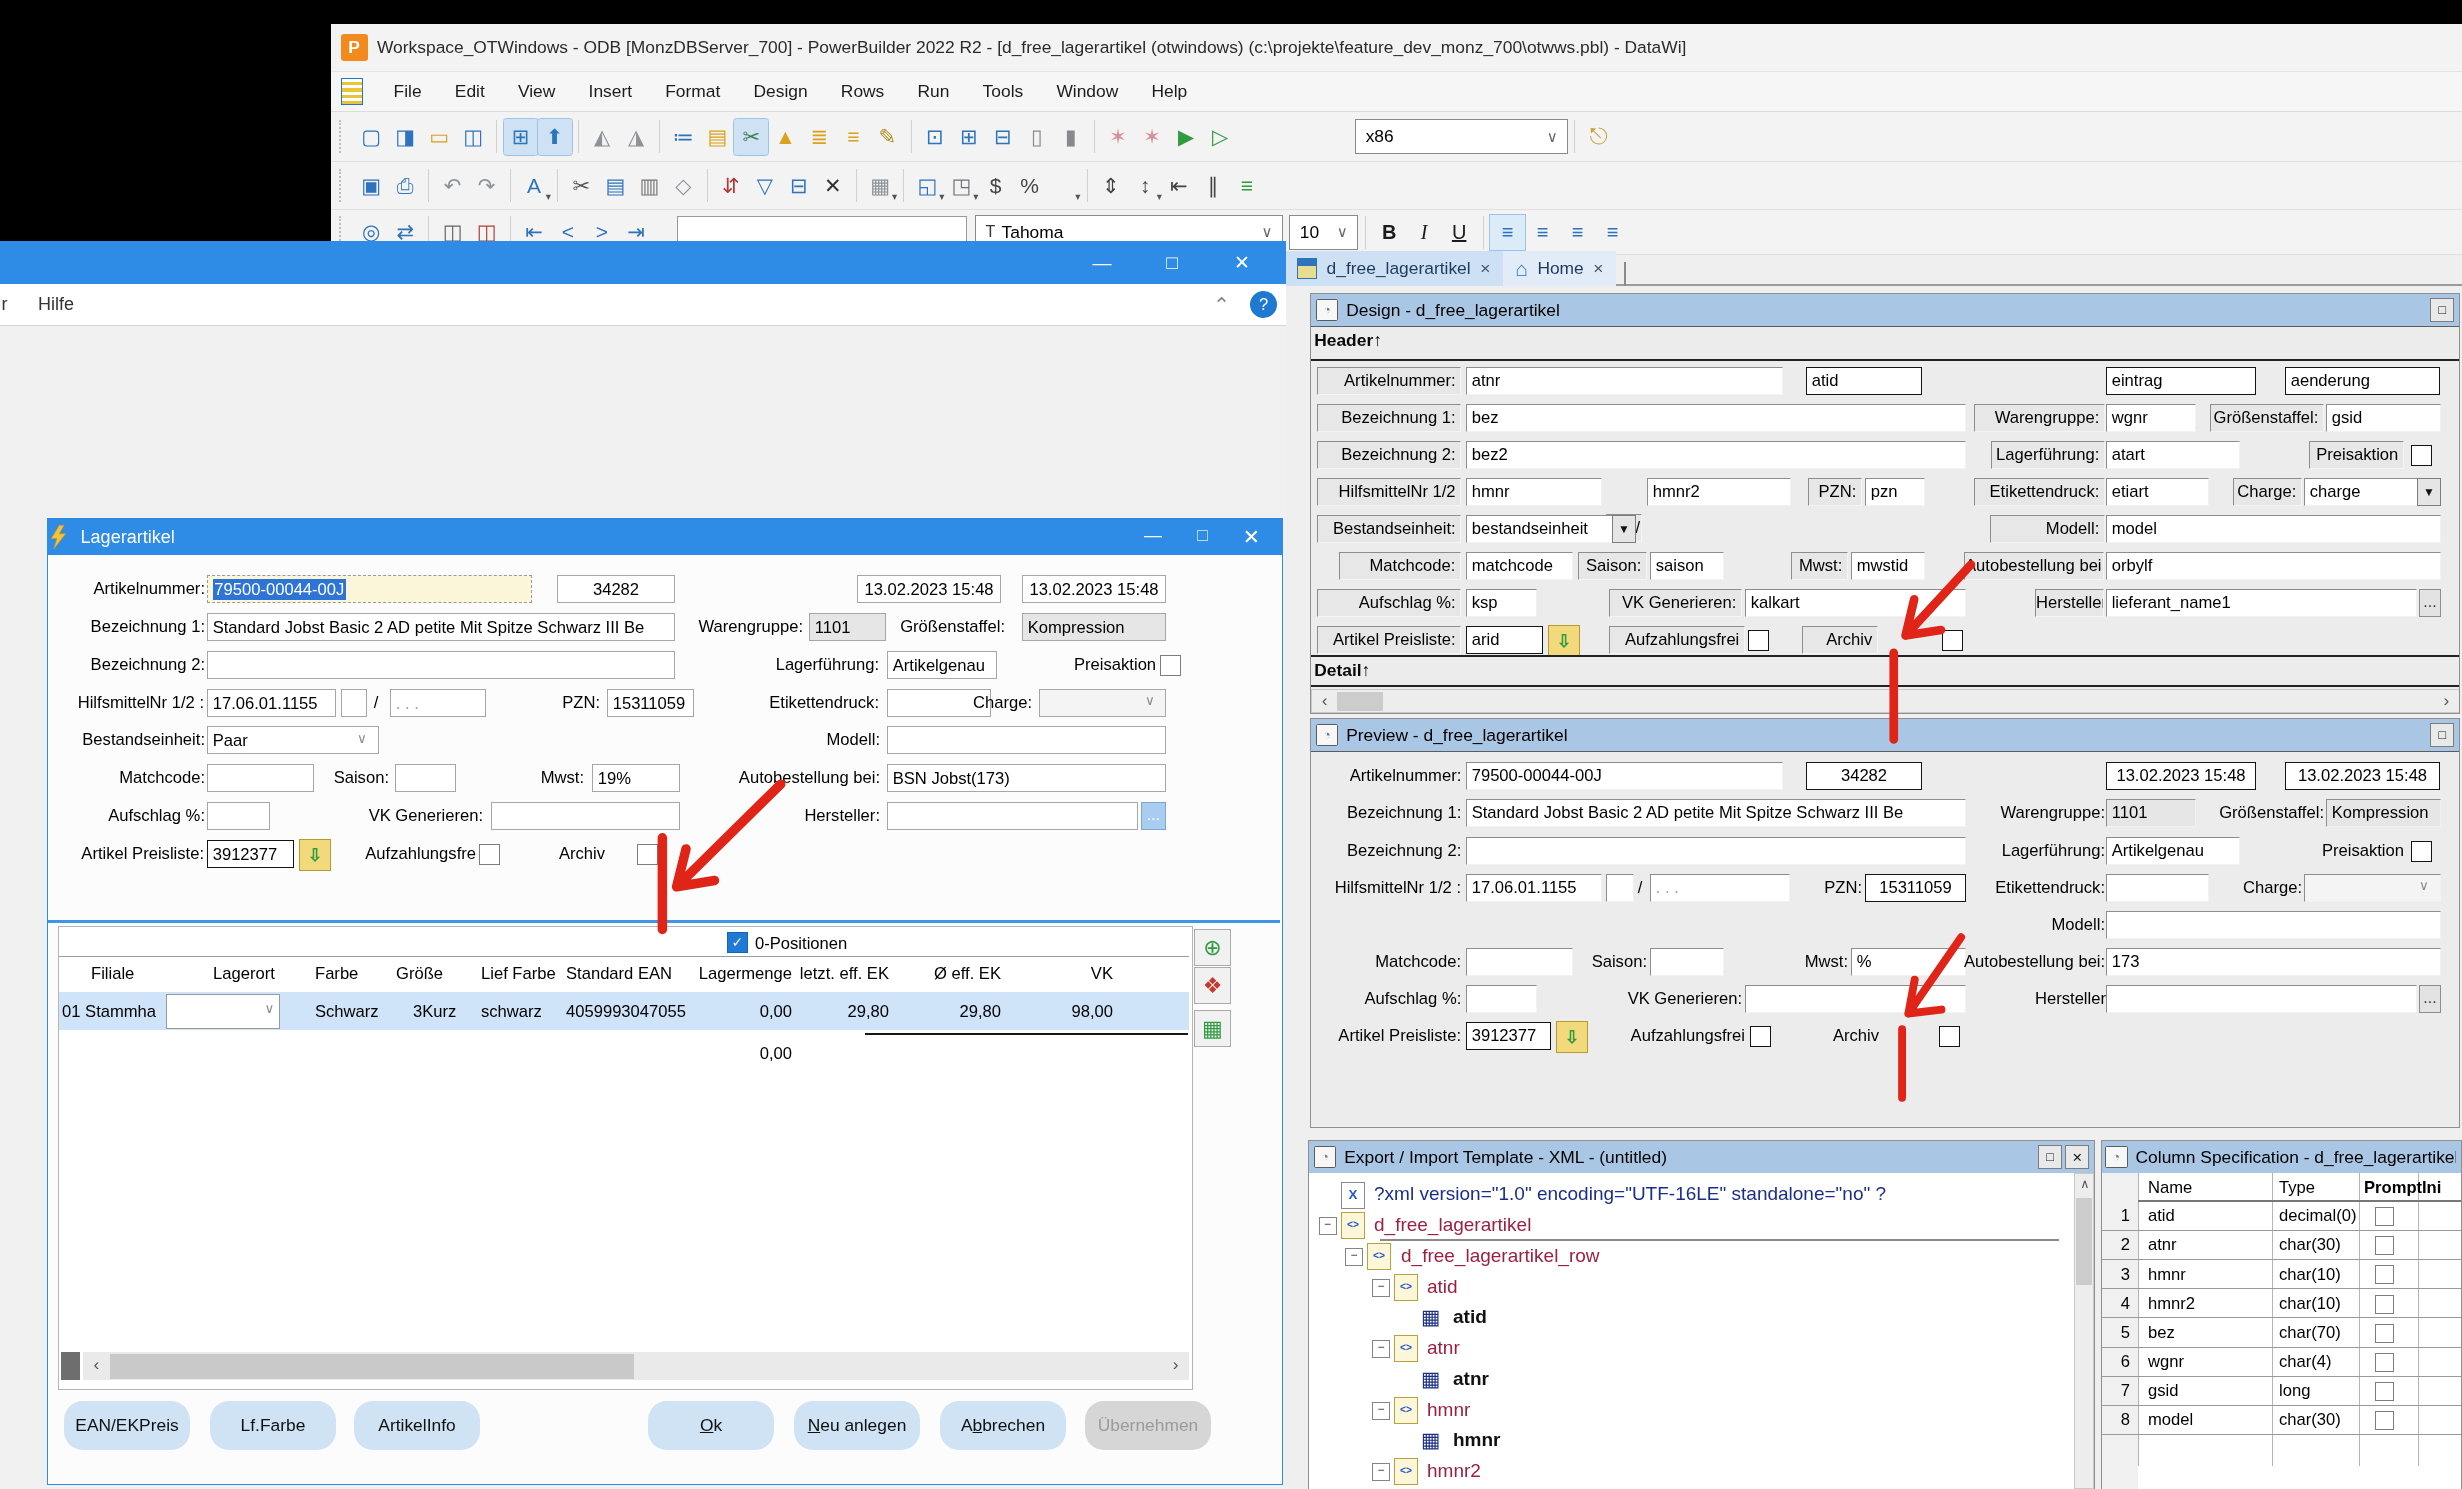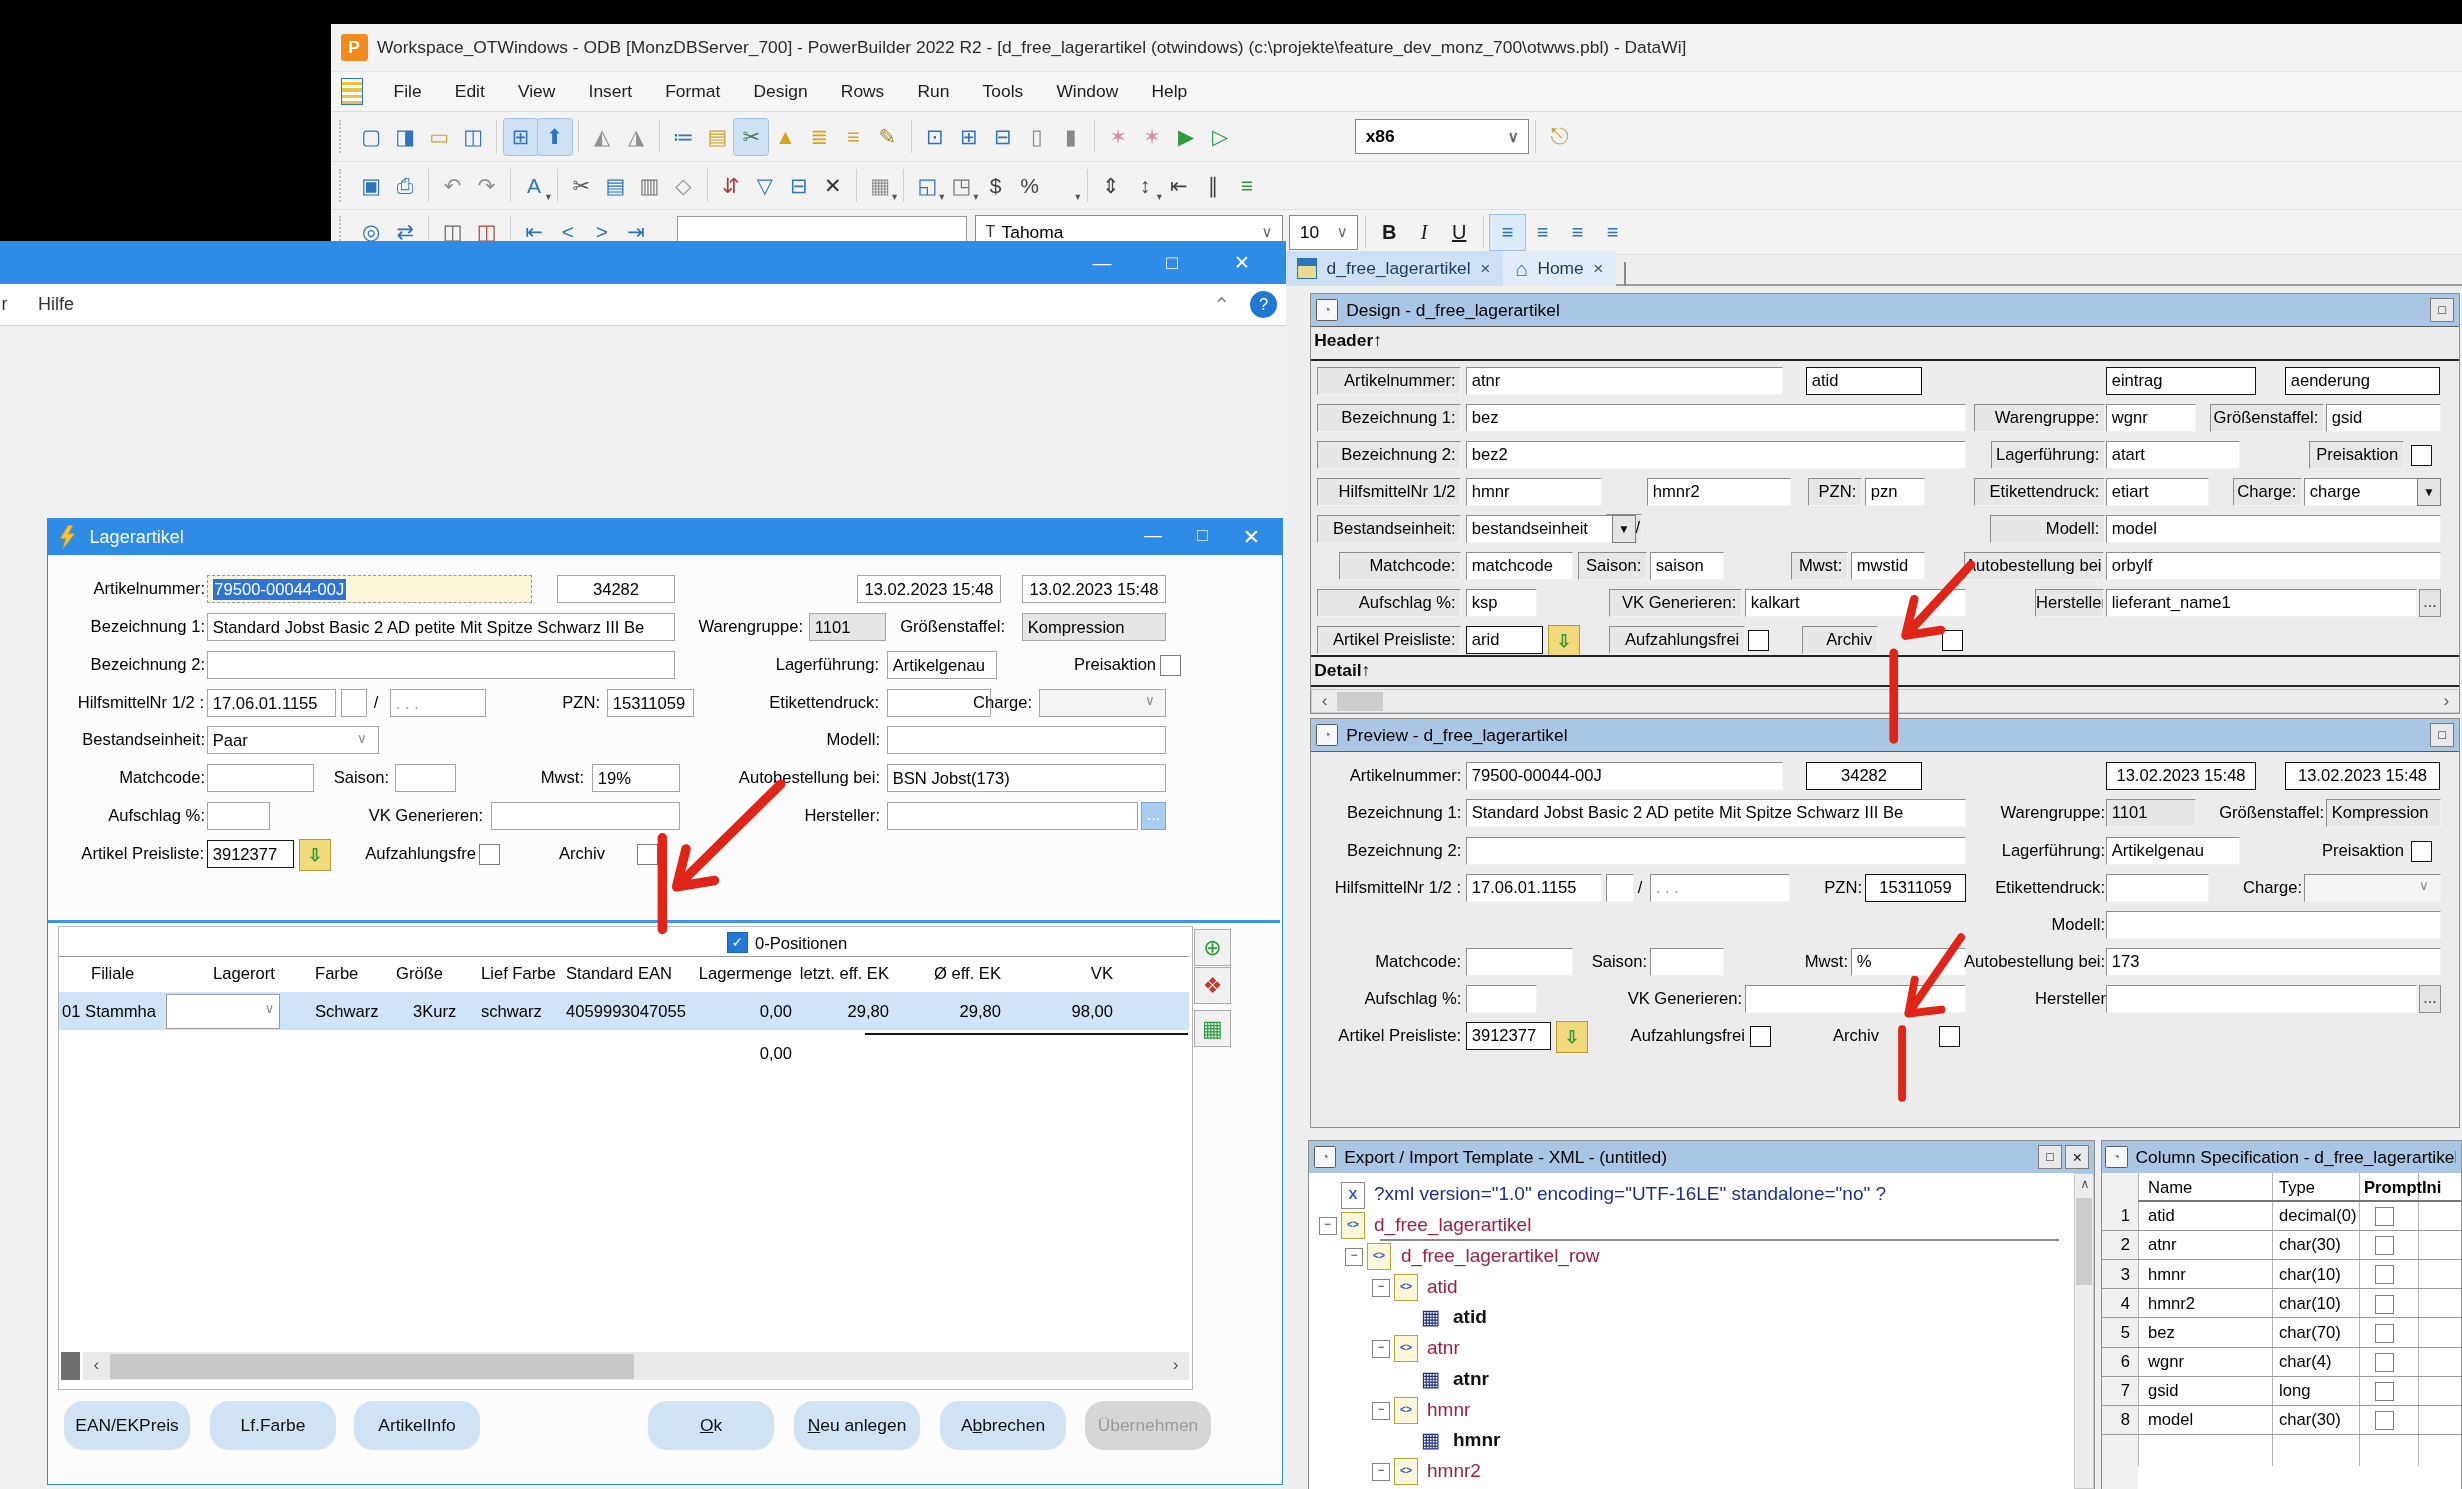--- a/index.html
+++ b/index.html
@@ -55,21 +55,21 @@
   .cbx.bb{border:1.6px solid #141414 !important;}
   .dar{position:absolute;width:24px;height:28px;background:#e5e5e5;border:0.8px solid #7d7d7d;box-sizing:border-box;text-align:center;line-height:27px;font-size:12px;color:#111;}
   .vsm{position:absolute;font-size:13.4px;color:#8a8a8a;}
   .folderbtn{position:absolute;width:30px;height:30px;background:#f2da7c;border:0.8px solid #b99а2f;border:0.8px solid #b99a2f;display:flex;align-items:center;justify-content:center;color:#2f9c3f;font-size:17.4px;font-weight:bold;}
   .morebtn{position:absolute;height:28px;background:#e3e3e3;border:0.8px solid #8d8d8d;box-sizing:border-box;text-align:center;line-height:24px;font-size:16px;color:#333;}
   .sbar{position:absolute;background:#ededed;border:0.8px solid #c9c9c9;box-sizing:border-box;}
   .sthumb{position:absolute;background:#cccccc;}
   .sarrow{position:absolute;color:#555;font-size:17.4px;text-align:center;}
   
   #lager{position:absolute;left:47px;top:518px;width:1236px;height:967px;background:#fcfcfc;border:1.6px solid #2e8be6;box-sizing:border-box;}
-  .ltitle{position:absolute;left:0;top:0;right:0;height:36px;background:#2e8be6;display:flex;align-items:center;color:#fff;font-size:18px;gap:12.6px;padding-left:10px;}
+  .ltitle{position:absolute;left:0;top:0;right:0;height:36px;background:#2e8be6;display:flex;align-items:center;color:#fff;font-size:18px;gap:12.6px;padding-left:1px;}
   .lctls{margin-left:auto;display:flex;gap:35px;padding-right:22px;}
   .wbox{position:absolute;height:28px;line-height:27px;font-size:16.6px;background:#fff;border:0.8px solid #a6a6a6;box-sizing:border-box;padding:0 4.7px;white-space:nowrap;overflow:hidden;color:#000;}
   .cen{text-align:center;}
   .ybox{background:#fbf6d9 !important;border:1.6px dashed #9a9a9a !important;}
   .sel{background:#2d74d6;color:#fff;padding:0.8px 1.6px;}
   .ltab{height:36px;display:flex;align-items:center;padding:0 12px;font-size:16.6px;color:#1b1b1b;white-space:nowrap;}
   .ltab.active{background:#3d96e8;color:#fff;}
   .tc{position:absolute;height:32px;line-height:32px;font-size:16.6px;white-space:nowrap;color:#000;}
   .lbtn{position:absolute;width:126px;height:49px;background:#cfe3f5;display:flex;align-items:center;justify-content:center;font-size:17.4px;color:#101010;border-radius:19px;}
   .lbtn.disabled{background:#d6d6d6;color:#9b9b9b;}
@@ -140,21 +140,21 @@
         <div class="tbi" style="color: rgb(46, 116, 189);">⊞</div>
         <div class="tbi" style="color: rgb(46, 116, 189);">⊟</div>
         <div class="tbi" style="color: rgb(135, 137, 140);">▯</div>
         <div class="tbi" style="color: rgb(135, 137, 140);">▮</div>
         <div class="tbsep"></div>
         <div class="tbi" style="color: rgb(215, 143, 155);">✶</div>
         <div class="tbi" style="color: rgb(215, 143, 155);">✶</div>
         <div class="tbi" style="color: rgb(47, 156, 63);">▶</div>
         <div class="tbi" style="color: rgb(47, 156, 63);">▷</div>
         <div style="width: 118px;"></div>
-        <div class="combo" style="width: 174px; font-weight: bold; justify-content: center;">
+        <div class="combo" style="width: 213px; font-weight: normal; justify-content: center;">
           <div>x86</div>
           <div class="arr">∨</div>
         </div>
         <div class="tbsep"></div>
         <div class="tbi" style="color: rgb(201, 162, 58); font-size: 23px;">⎋</div>
       </div>
     <div class="tb" id="tb2" style="height:47px;">
         <div class="grip"></div>
         <div class="tbi" style="color: rgb(46, 116, 189);">▣</div>
         <div class="tbi" style="color: rgb(46, 116, 189);">⎙</div>

